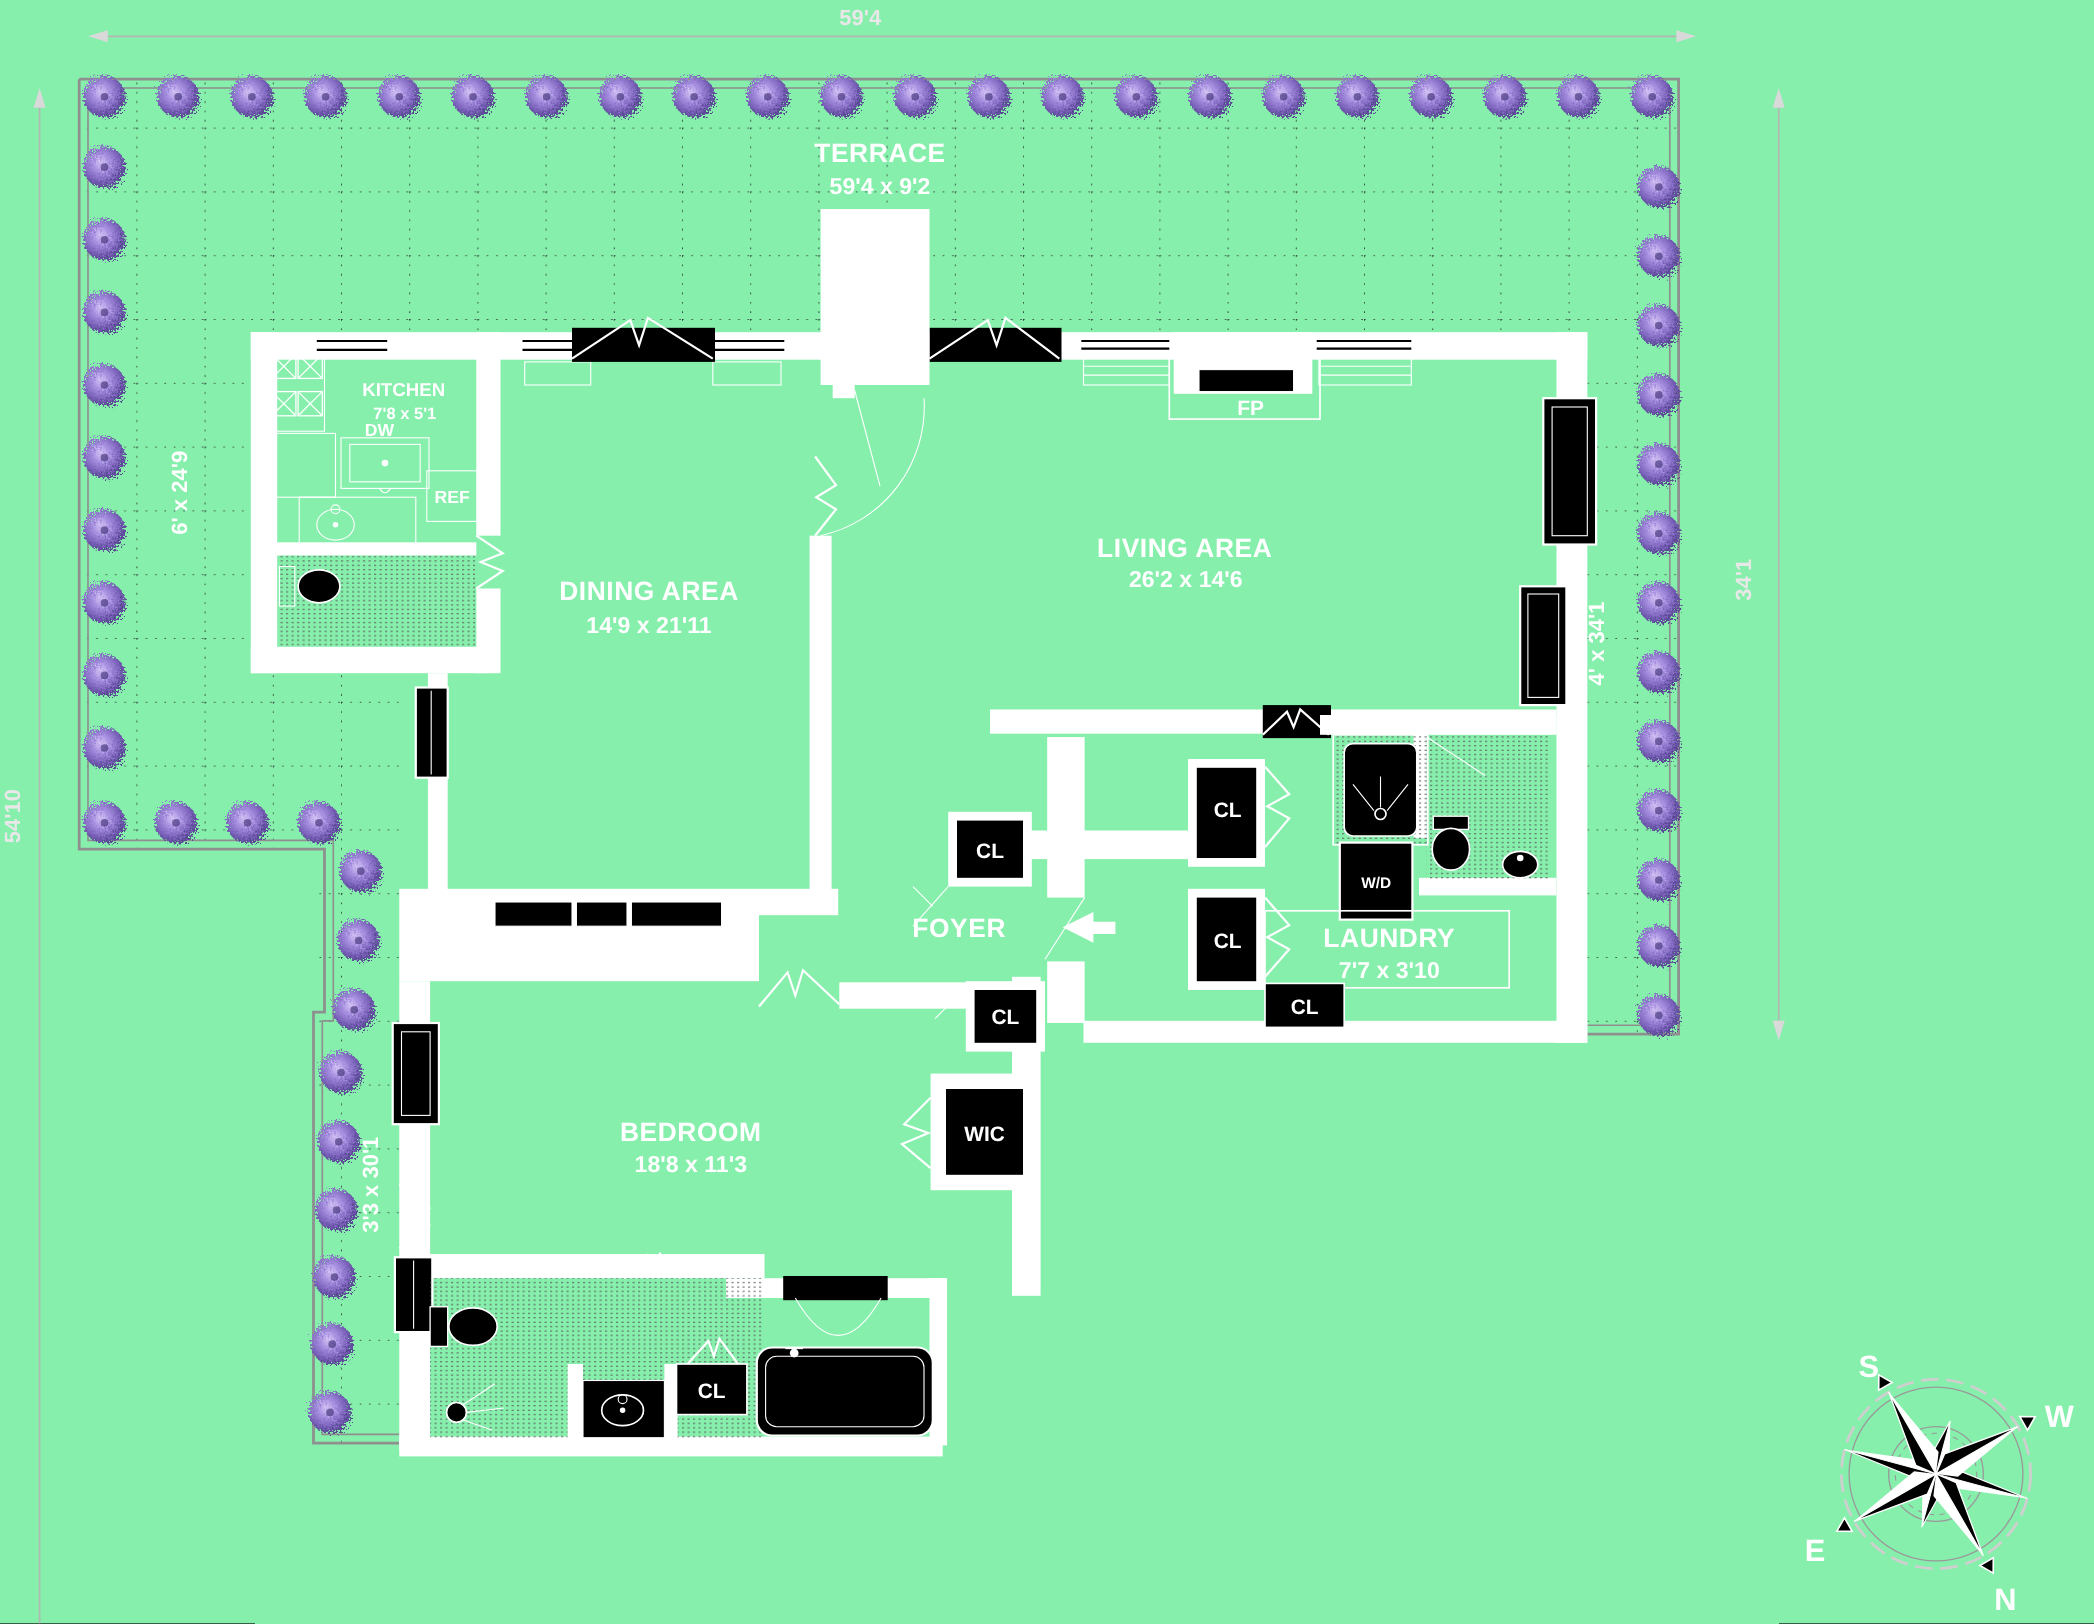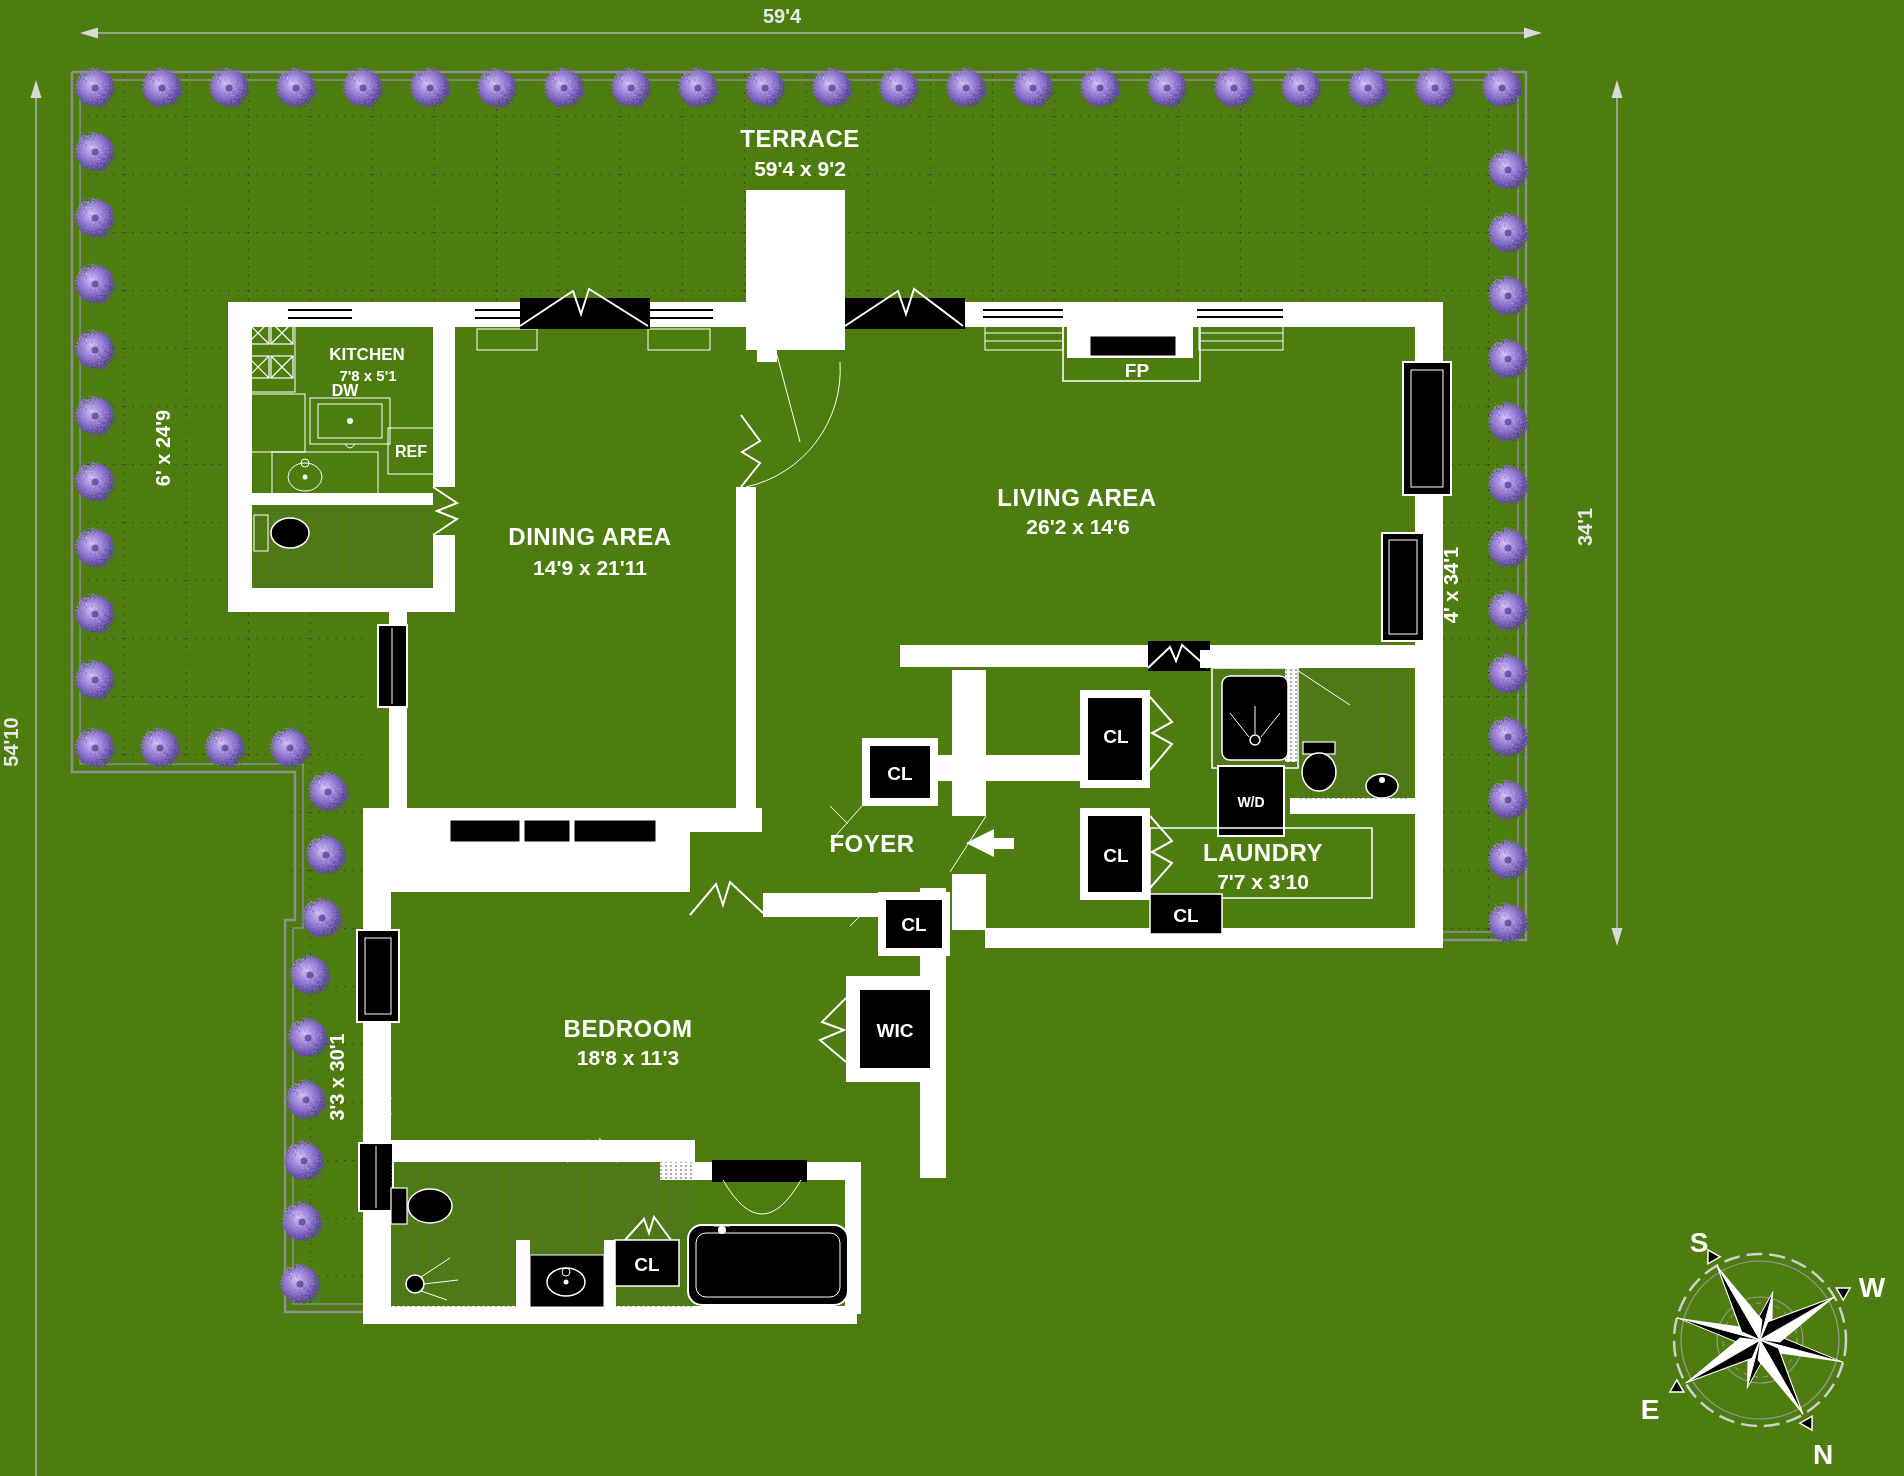--- a/index.html
+++ b/index.html
@@ -1,16 +1,16 @@
 <!DOCTYPE html>
 <html><head>
 <meta charset="utf-8">
 <style>
   html,body{margin:0;padding:0;background:#000;}
-  #plan{position:relative;width:1904px;height:1476px;background:#4d7c0f;overflow:hidden;
+  #plan{position:relative;width:1904px;height:1476px;background:#86efac;overflow:hidden;
         font-family:"Liberation Sans", sans-serif;}
   svg{display:block}
   text{fill:#fff;font-family:"Liberation Sans", sans-serif;font-weight:bold;}
   .room-name{font-size:24px;letter-spacing:.5px;}
   .room-dims{font-size:21px;}
   .small-label{font-size:19px;}
   .tiny-label{font-size:14px;}
   .dim-label{font-size:20px;fill:#e8e8e8;}
   .rot-label{font-size:20px;}
   .compass-letter{font-size:28px;}

